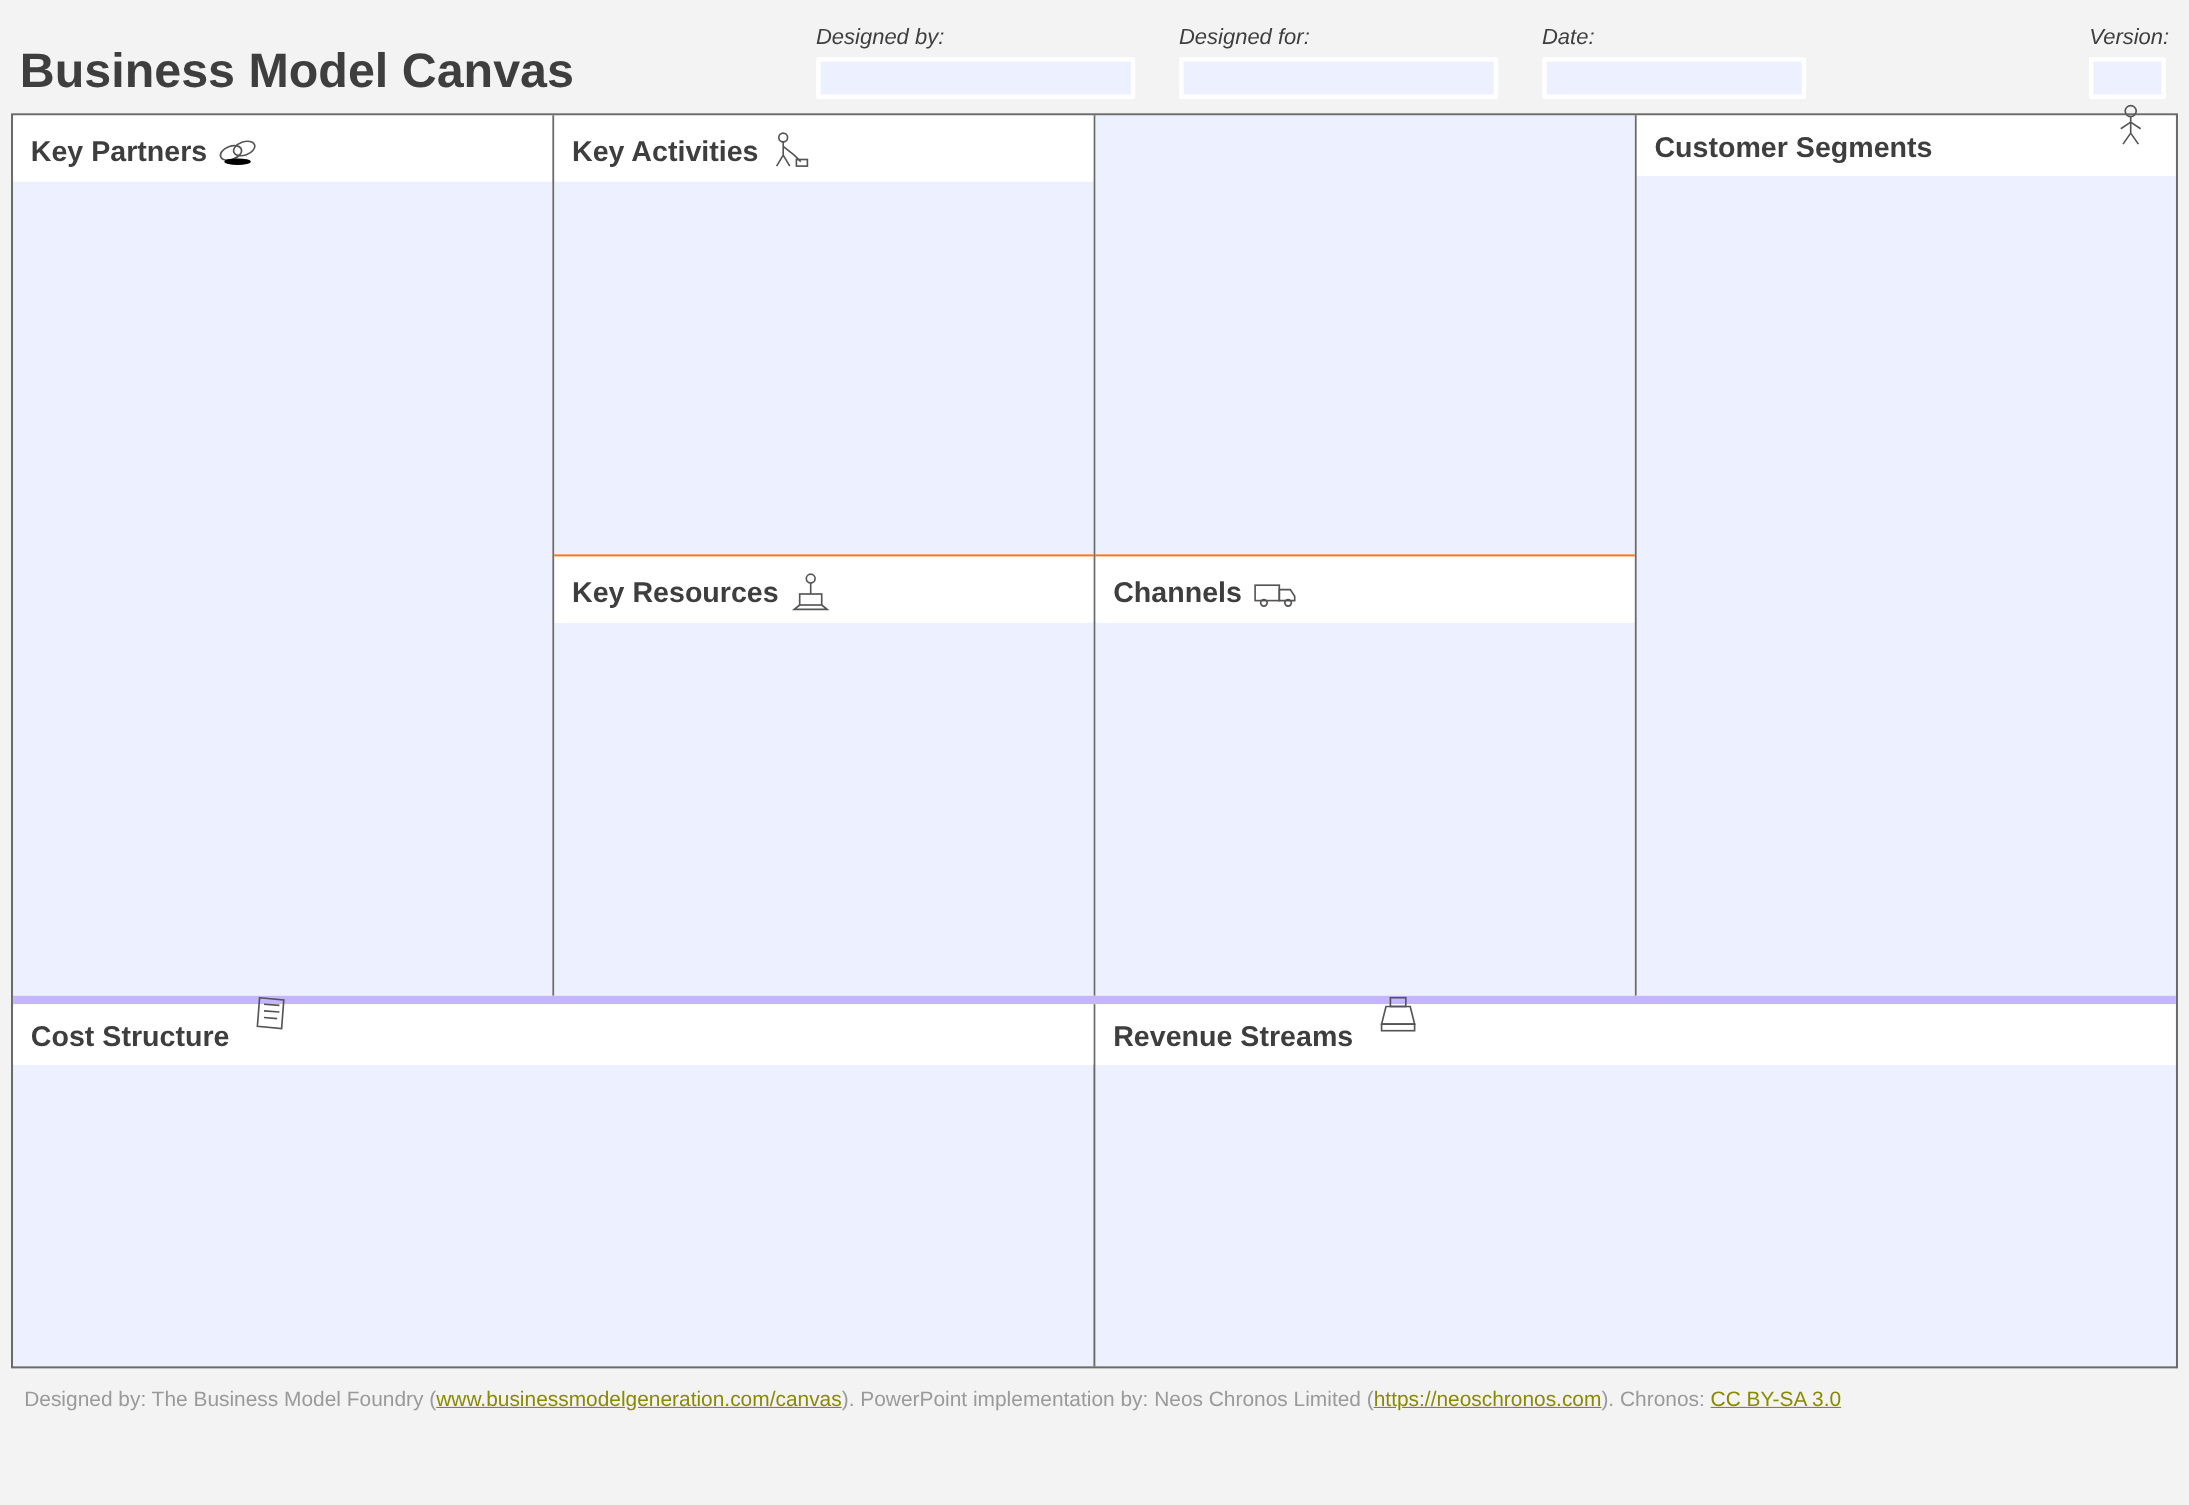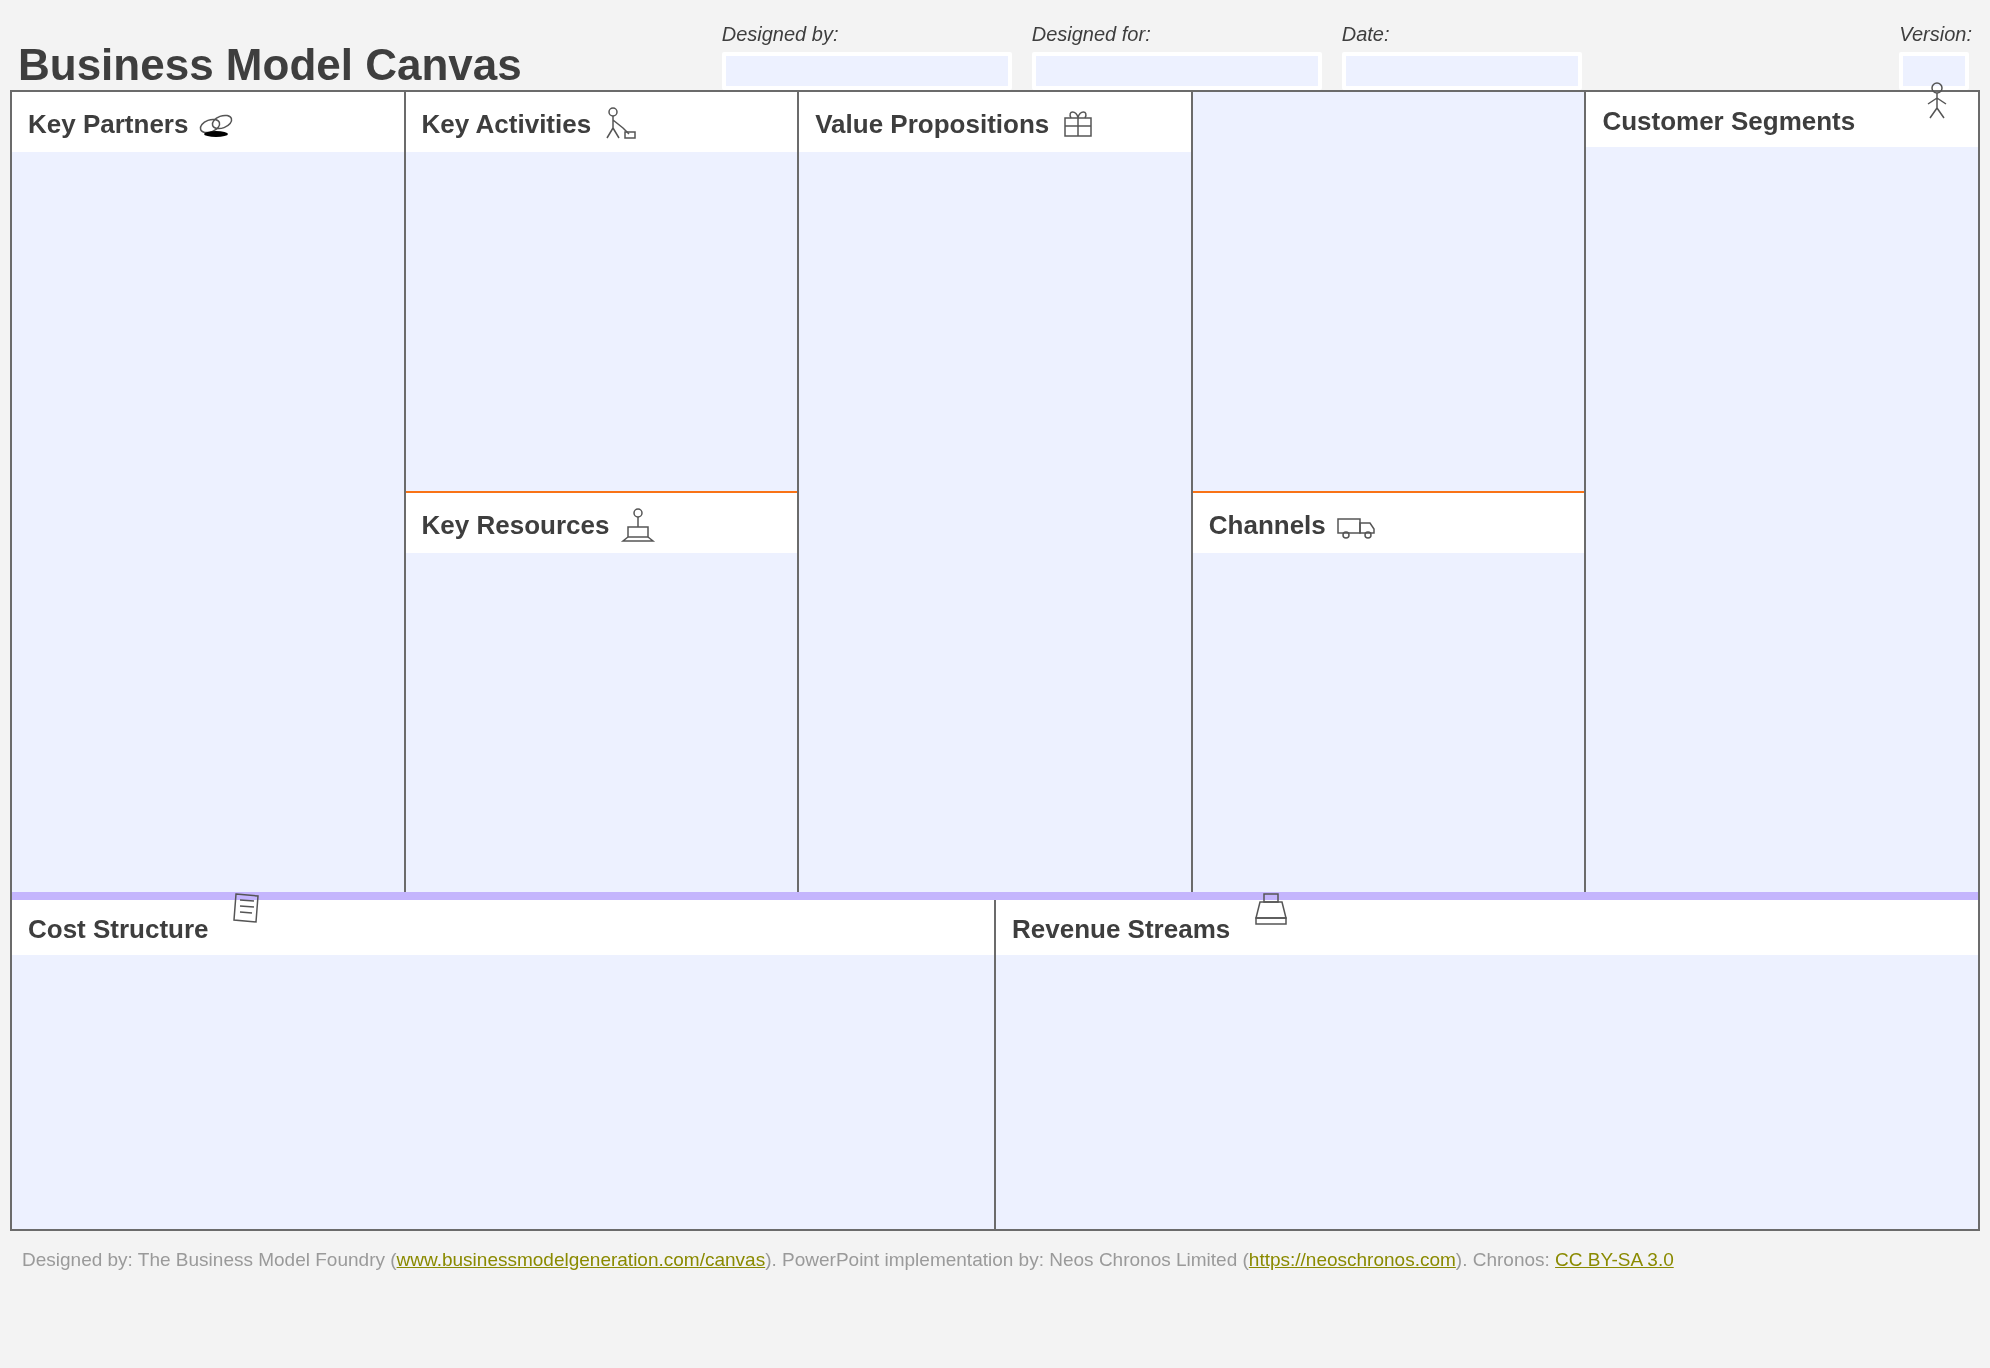--- a/index.html
+++ b/index.html
@@ -6,22 +6,22 @@
   html, body {
     width: 1990px;
     height: 1368px;
     background: #f3f3f3;
     font-family: Arial, Helvetica, sans-serif;
     color: #3e3e3e;
   }
   .header {
     display: flex;
     align-items: flex-end;
-    padding: 10px 18px 0 18px;
-    gap: 20px;
+    padding: 10px 18px 13px 18px;
+    gap: 40px;
   }
   .title {
     font-size: 44px;
     font-weight: bold;
     color: #3e3e3e;
     flex: 0 0 auto;
     padding-top: 30px;
     padding-right: 180px;
   }
   .meta-col {
@@ -190,34 +190,20 @@
                 <path d="M25 12 L25 22"></path>
                 <rect x="15" y="22" width="20" height="10"></rect>
                 <path d="M15 32 L10 36 L40 36 L35 32"></path>
               </svg>
           </span>
         </div>
         <div class="cell-body"></div>
       </div>
     </div>
 
-    <div class="col col-3">
-      <div class="cell">
-        <div class="cell-header">
-          <div class="cell-title">Value Propositions</div>
-          <span class="icon">
-            <svg viewBox="0 0 50 40">
-                <rect x="12" y="14" width="26" height="18"></rect>
-                <path d="M25 14 L25 32 M12 22 L38 22 M18 14 C14 6, 24 6, 25 14 M32 14 C36 6, 26 6, 25 14"></path>
-              </svg>
-          </span>
-        </div>
-        <div class="cell-body"></div>
-      </div>
-    </div>
 
     <div class="col col-4">
       <div class="cell">
         <div class="cell-body"></div>
       </div>
       <div class="cell">
         <div class="cell-header">
           <div class="cell-title">Channels</div>
           <span class="icon">
             <svg viewBox="0 0 50 40">

